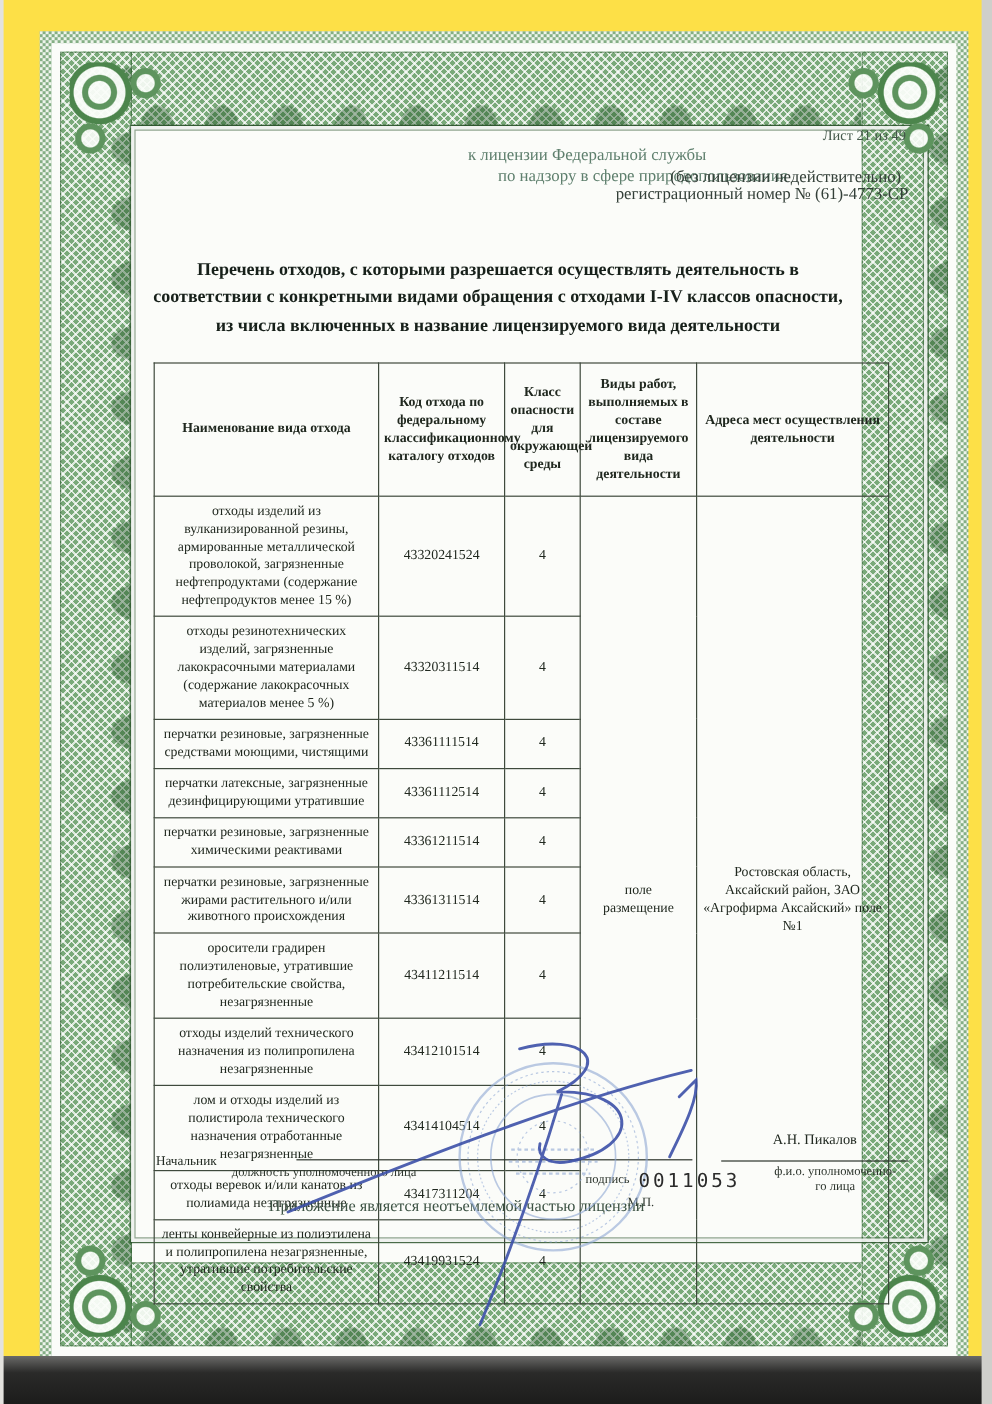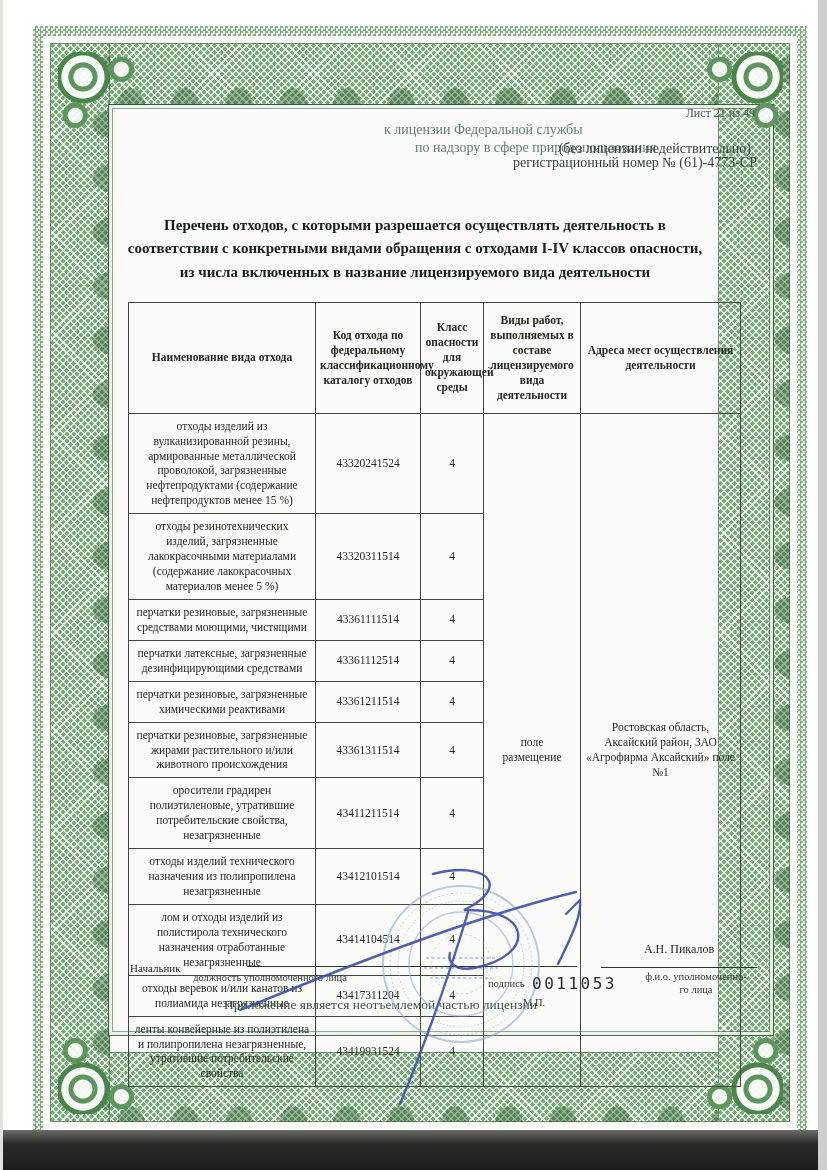--- a/index.html
+++ b/index.html
@@ -1,18 +1,18 @@
 <!DOCTYPE html>
 <html><head>
 <meta charset="utf-8">
 <style>
   html,body{margin:0;padding:0;background:#9a9a97;}
   .page{
     position:relative; width:827px; height:1170px; margin:0 auto;
-    background:#ffffff; overflow:hidden;
+    background:#fde047; overflow:hidden;
     font-family:"Liberation Serif","DejaVu Serif",serif;
     color:#20281f;
   }
   
   .scan-bottom{position:absolute;left:0;right:0;bottom:0;height:40px;
     background:linear-gradient(180deg,#6a6a68 0,#2a2a29 35%,#1c1c1b 100%);z-index:40;}
   .scan-right{position:absolute;top:0;right:0;width:9px;bottom:0;background:#cfcfcb;z-index:40;}
   .scan-left{position:absolute;top:0;left:0;width:3px;bottom:0;background:#e3e2de;z-index:40;}
   
   .frame-dotted{position:absolute;left:33px;top:26px;right:20px;bottom:30px;
@@ -57,21 +57,21 @@
     background:radial-gradient(circle at 50% 45%,rgba(213,226,166,.6) 0 48px,rgba(213,226,166,0) 70px);}
   
   .sheet{position:absolute;top:106px;left:240px;right:72px;text-align:right;
     font-size:12px;color:#44584a;z-index:5;}
   .hdr{position:absolute;top:122px;left:240px;right:70px;z-index:5;font-size:14px;}
   .hline{position:relative;height:18px;}
   .hline .a{position:absolute;color:#5e7f6d;white-space:nowrap;}
   .hline .b{position:absolute;color:#333f38;white-space:nowrap;}
   .l1 .a{right:0;letter-spacing:1.5px;}
   .l1 .b{right:3px;top:1px;}
-  .l2 .a{left:144px;font-family:Liberation Serif, serif;}
+  .l2 .a{left:150px;font-family:Liberation Serif, serif;}
   .l2 .b{right:0;top:1px;margin-top:32px;}
   .l3 .a{left:175px;}
   .l3 .b{right:6px;top:1px;}
   
   .title{position:absolute;top:214px;left:122px;width:586px;z-index:5;
     text-align:center;font-weight:bold;font-size:15px;line-height:1.55;color:#17201a;}
   
   table.waste{position:absolute;left:128px;top:302px;width:612px;z-index:5;
     border-collapse:collapse;table-layout:fixed;}
   table.waste th,table.waste td{border:1px solid #3f4a3d;text-align:center;
@@ -163,21 +163,21 @@
         <td>отходы резинотехнических изделий, загрязненные лакокрасочными материалами (содержание лакокрасочных материалов менее 5 %)</td>
         <td>43320311514</td>
         <td>4</td>
       </tr>
       <tr>
         <td>перчатки резиновые, загрязненные средствами моющими, чистящими</td>
         <td>43361111514</td>
         <td>4</td>
       </tr>
       <tr>
-        <td>перчатки латексные, загрязненные дезинфицирующими средствами</td>
+        <td>перчатки латексные, загрязненные дезинфицирующими утратившие</td>
         <td>43361112514</td>
         <td>4</td>
       </tr>
       <tr>
         <td>перчатки резиновые, загрязненные химическими реактивами</td>
         <td>43361211514</td>
         <td>4</td>
       </tr>
       <tr>
         <td>перчатки резиновые, загрязненные жирами растительного и/или животного происхождения</td>

